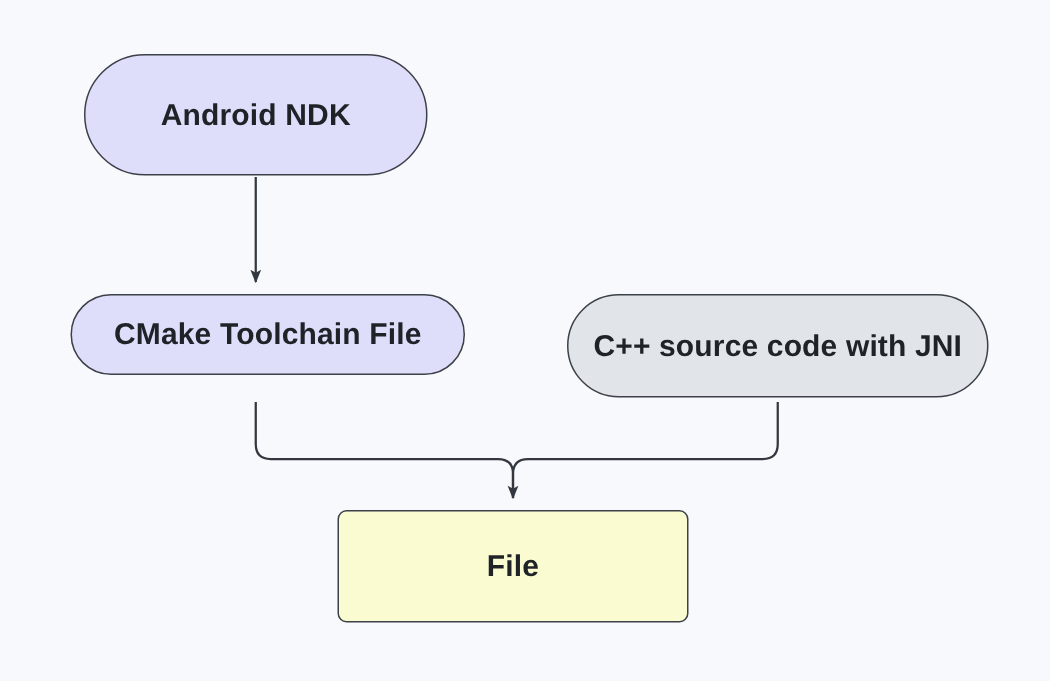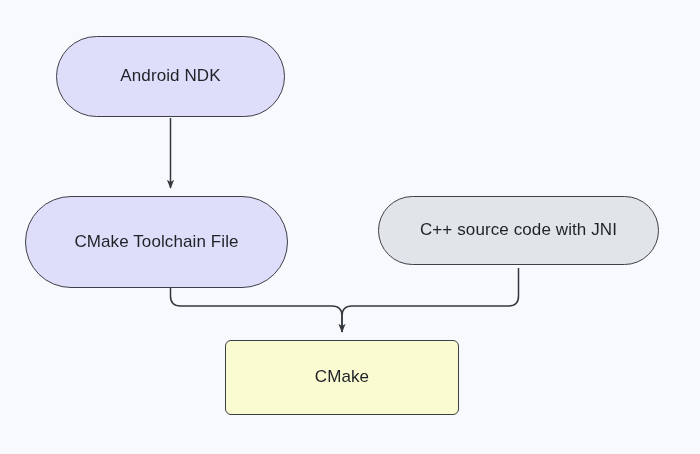--- a/index.html
+++ b/index.html
@@ -28,43 +28,44 @@
     height: 454px;
   }
   .node {
     position: absolute;
     box-sizing: border-box;
     display: flex;
     align-items: center;
     justify-content: center;
     text-align: left;
     color: #1f2227;
-    font-size: 17px;
+    font-size: 20px;
     line-height: 1.2;
     letter-spacing: 0.1px;
     white-space: nowrap;
     z-index: 2;
+    font-weight: bold;
   }
   .node-stadium {
     border: 1.3px solid #3c4048;
     border-radius: 999px;
   }
   .node-rect {
     border: 1.3px solid #3c4048;
     border-radius: 6px;
   }
   .fill-lavender { background: #dedefb; }
   .fill-gray     { background: #e1e4e8; }
   .fill-yellow   { background: #fbfbd1; }
 
   #node-android-ndk {
     left: 56px;  top: 36px;  width: 229px; height: 81px;
   }
   #node-cmake-toolchain-file {
-    left: 25px;  top: 196px; width: 263px; height: 92px;
+    left: 47px;  top: 196px; width: 263px; height: 54px;
   }
   #node-cpp-source {
     left: 378px; top: 196px; width: 281px; height: 69px;
   }
   #node-cmake {
     left: 225px; top: 340px; width: 234px; height: 75px;
   }
 </style>
 </head>
 <body>
@@ -91,16 +92,16 @@
 
   <div class="node node-stadium fill-lavender" id="node-cmake-toolchain-file">
     <span>CMake Toolchain File</span>
   </div>
 
   <div class="node node-stadium fill-gray" id="node-cpp-source">
     <span>C++ source code with JNI</span>
   </div>
 
   <div class="node node-rect fill-yellow" id="node-cmake">
-    <span>CMake</span>
+    <span>File</span>
   </div>
 
 </div>
 
 </body></html>

